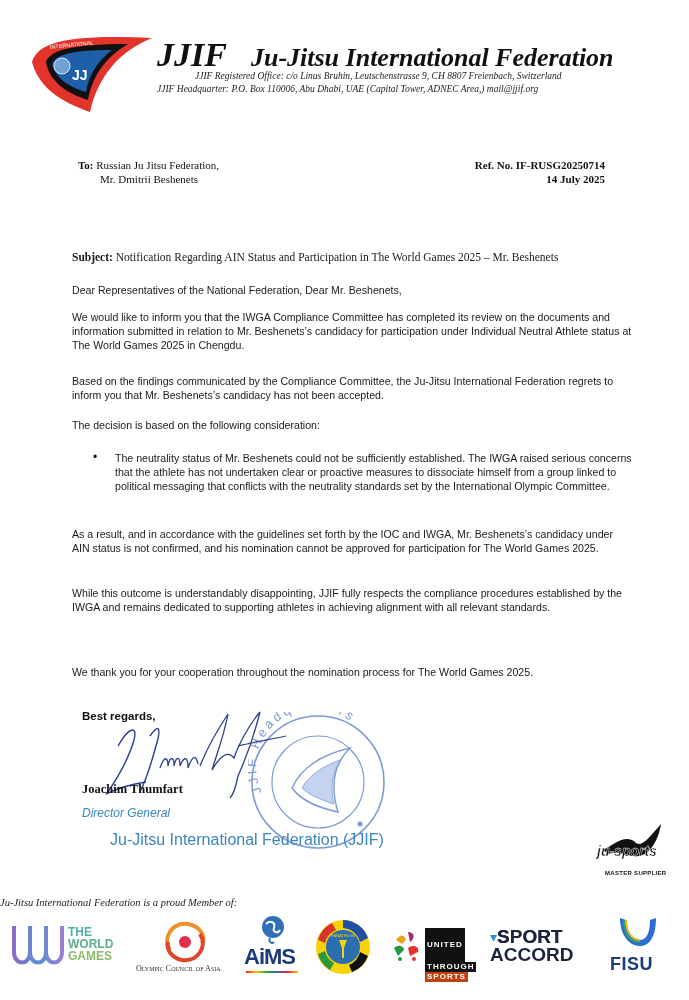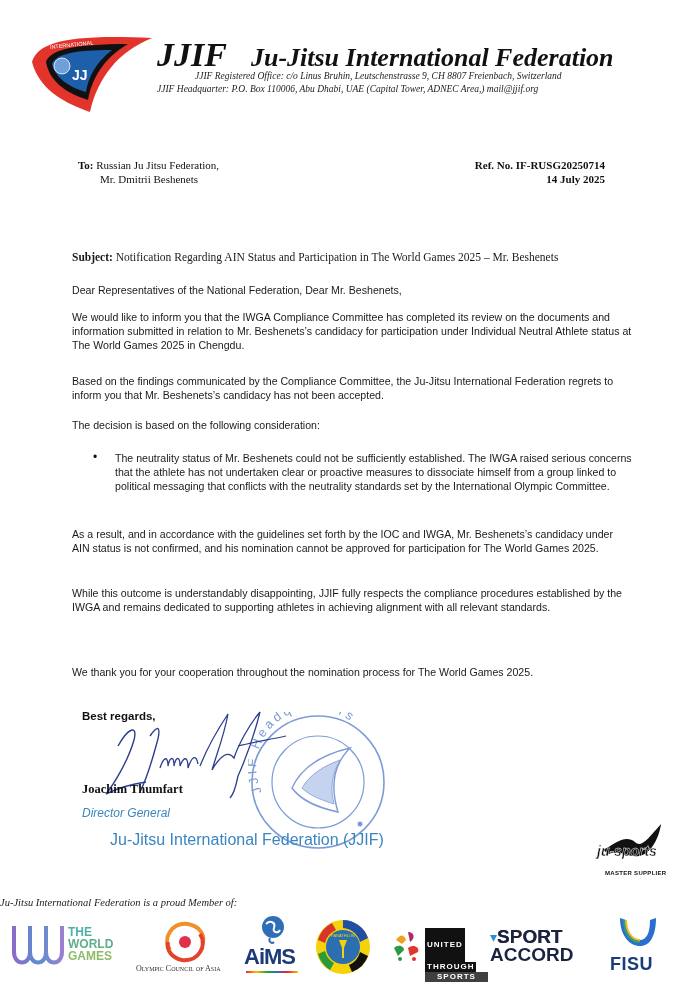--- a/index.html
+++ b/index.html
@@ -182,21 +182,21 @@
     <path d="M4,12 C8,6 12,6 14,12 L10,16 Z" fill="#f0a020"></path>
     <path d="M16,4 C22,4 24,10 18,14 Z" fill="#b02a6a"></path>
     <path d="M2,20 C6,16 12,18 12,22 L6,28 Z" fill="#2a9a4a"></path>
     <path d="M16,20 C20,16 28,18 26,24 L18,28 Z" fill="#e2342b"></path>
     <circle cx="8" cy="31" r="2" fill="#2a9a4a"></circle>
     <circle cx="22" cy="31" r="2" fill="#e2342b"></circle>
   </svg>
   <div class="sans" style="position:absolute;left:33px;top:14px;font-weight:bold;font-size:8px;line-height:10px;letter-spacing:1px;">
     <div style="background:#111;color:#fff;padding:12px 2px;display:inline-block">UNITED</div><br>
     <div style="background:#111;color:#fff;padding:0 2px;display:inline-block">THROUGH</div><br>
-    <div style="background:#404040;color:#fff;padding:0 12px;display:inline-block">SPORTS</div>
+    <div style="background:#c2410c;color:#fff;padding:0 2px;display:inline-block">SPORTS</div>
   </div>
 </div>
 
 <div class="logo-slot" style="left:490px;width:100px;">
   <div class="sans" style="position:absolute;left:0;top:14px;font-weight:bold;font-size:19px;line-height:18px;color:#1a2340;letter-spacing:0px;">
     <div><span style="color:#2a8fd6;font-size:14px;vertical-align:top;">▾</span><span style="background:linear-gradient(90deg,#1a2340 0,#1a2340 20%,#f5b820 20%,#f5b820 40%,#1a2340 40%);-webkit-background-clip:text;">SPORT</span></div>
     <div>ACCORD</div>
   </div>
 </div>
 

